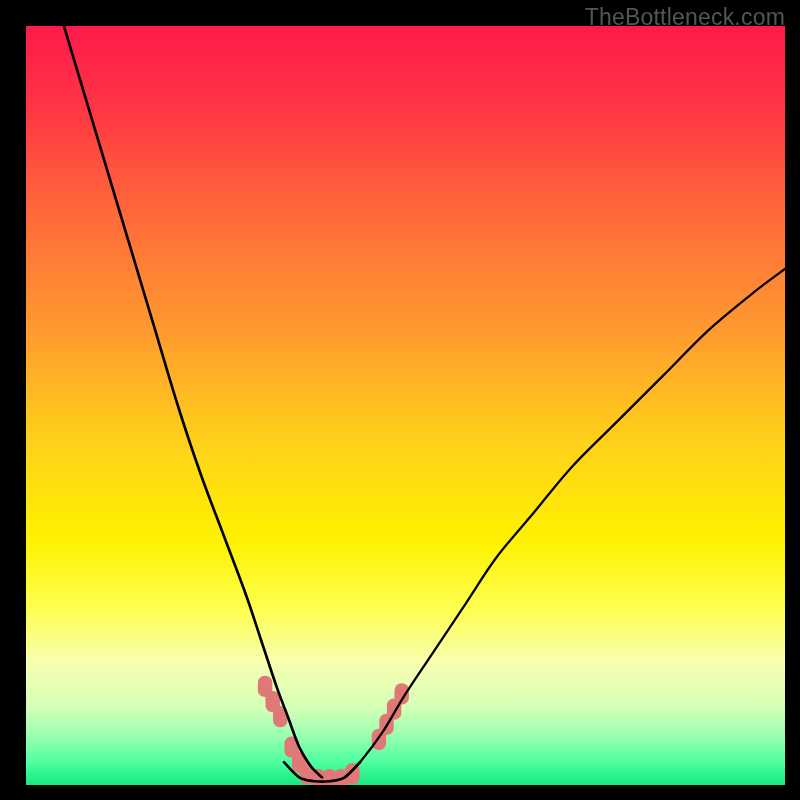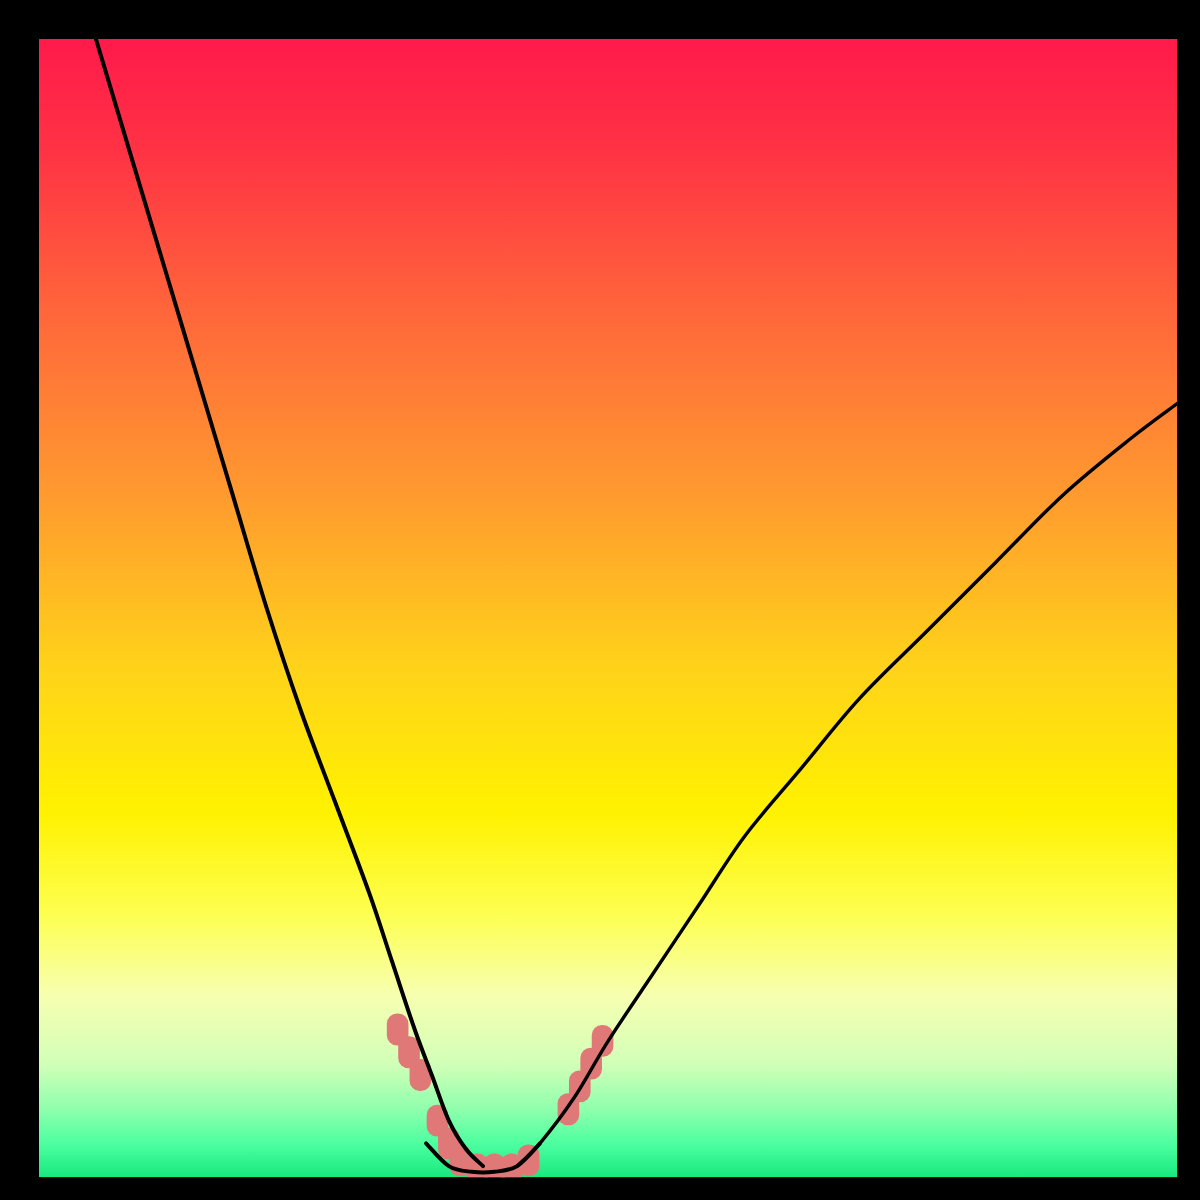--- a/index.html
+++ b/index.html
@@ -93,13 +93,14 @@
           <rect x="47.55" y="88.60" width="1.9" height="2.8" rx="0.9" ry="0.9" fill="#e07878"></rect>
           <rect x="48.55" y="86.60" width="1.9" height="2.8" rx="0.9" ry="0.9" fill="#e07878"></rect>
         </g>
       <path id="branch-left" fill="none" stroke-width="0.35" stroke-linecap="round" stroke-linejoin="round" stroke="#000000" d="M 5 0 C 5.5 1.6666666666666667, 7 6.666666666666666, 8 10 C 9 13.333333333333334, 10 16.666666666666668, 11 20 C 12 23.333333333333332, 13 26.666666666666668, 14 30 C 15 33.333333333333336, 16 36.666666666666664, 17 40 C 18 43.333333333333336, 19 46.833333333333336, 20 50 C 21 53.166666666666664, 22 56.166666666666664, 23 59 C 24 61.833333333333336, 25 64.33333333333333, 26 67 C 27 69.66666666666667, 28.166666666666668 72.66666666666667, 29 75 C 29.833333333333332 77.33333333333333, 30.333333333333332 79, 31 81 C 31.666666666666668 83, 32.416666666666664 85.33333333333333, 33 87 C 33.583333333333336 88.66666666666667, 34 89.66666666666667, 34.5 91 C 35 92.33333333333333, 35.5 93.91666666666667, 36 95 C 36.5 96.08333333333333, 37 96.83333333333333, 37.5 97.5 C 38 98.16666666666667, 38.75 98.75, 39 99"></path>
       <path id="branch-right" fill="none" stroke-width="0.30" stroke-linecap="round" stroke-linejoin="round" stroke="#000000" d="M 42 99 C 42.333333333333336 98.66666666666667, 43.166666666666664 98, 44 97 C 44.833333333333336 96, 46 94.5, 47 93 C 48 91.5, 48.833333333333336 89.83333333333333, 50 88 C 51.166666666666664 86.16666666666667, 52.666666666666664 84, 54 82 C 55.333333333333336 80, 56.666666666666664 78, 58 76 C 59.333333333333336 74, 60.5 72, 62 70 C 63.5 68, 65.33333333333333 66, 67 64 C 68.66666666666667 62, 70.16666666666667 60, 72 58 C 73.83333333333333 56, 76 54, 78 52 C 80 50, 82 48, 84 46 C 86 44, 88 41.833333333333336, 90 40 C 92 38.166666666666664, 94.33333333333333 36.333333333333336, 96 35 C 97.66666666666667 33.666666666666664, 99.33333333333333 32.5, 100 32"></path>
       <path id="branch-floor" fill="none" stroke-width="0.35" stroke-linecap="round" stroke-linejoin="round" stroke="#000000" d="M 34 97 C 34.333333333333336 97.33333333333333, 35.333333333333336 98.58333333333333, 36 99 C 36.666666666666664 99.41666666666667, 37.333333333333336 99.41666666666667, 38 99.5 C 38.666666666666664 99.58333333333333, 39.333333333333336 99.58333333333333, 40 99.5 C 40.666666666666664 99.41666666666667, 41.333333333333336 99.41666666666667, 42 99 C 42.666666666666664 98.58333333333333, 43.666666666666664 97.33333333333333, 44 97"></path>
     </svg>
 
   </div>
 
+  <div class="watermark">TheBottleneck.com</div>
 </div>
 
 </body></html>

